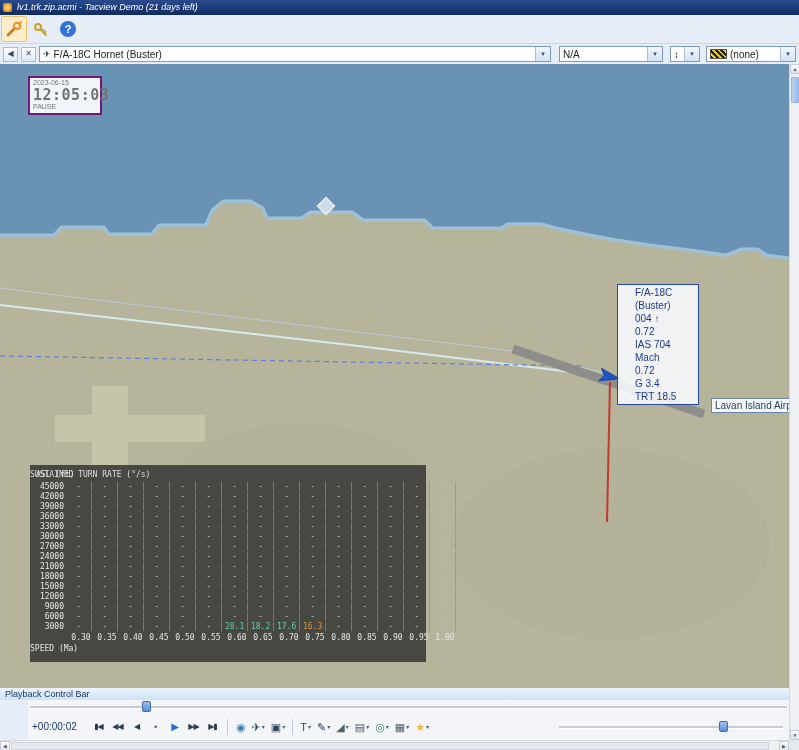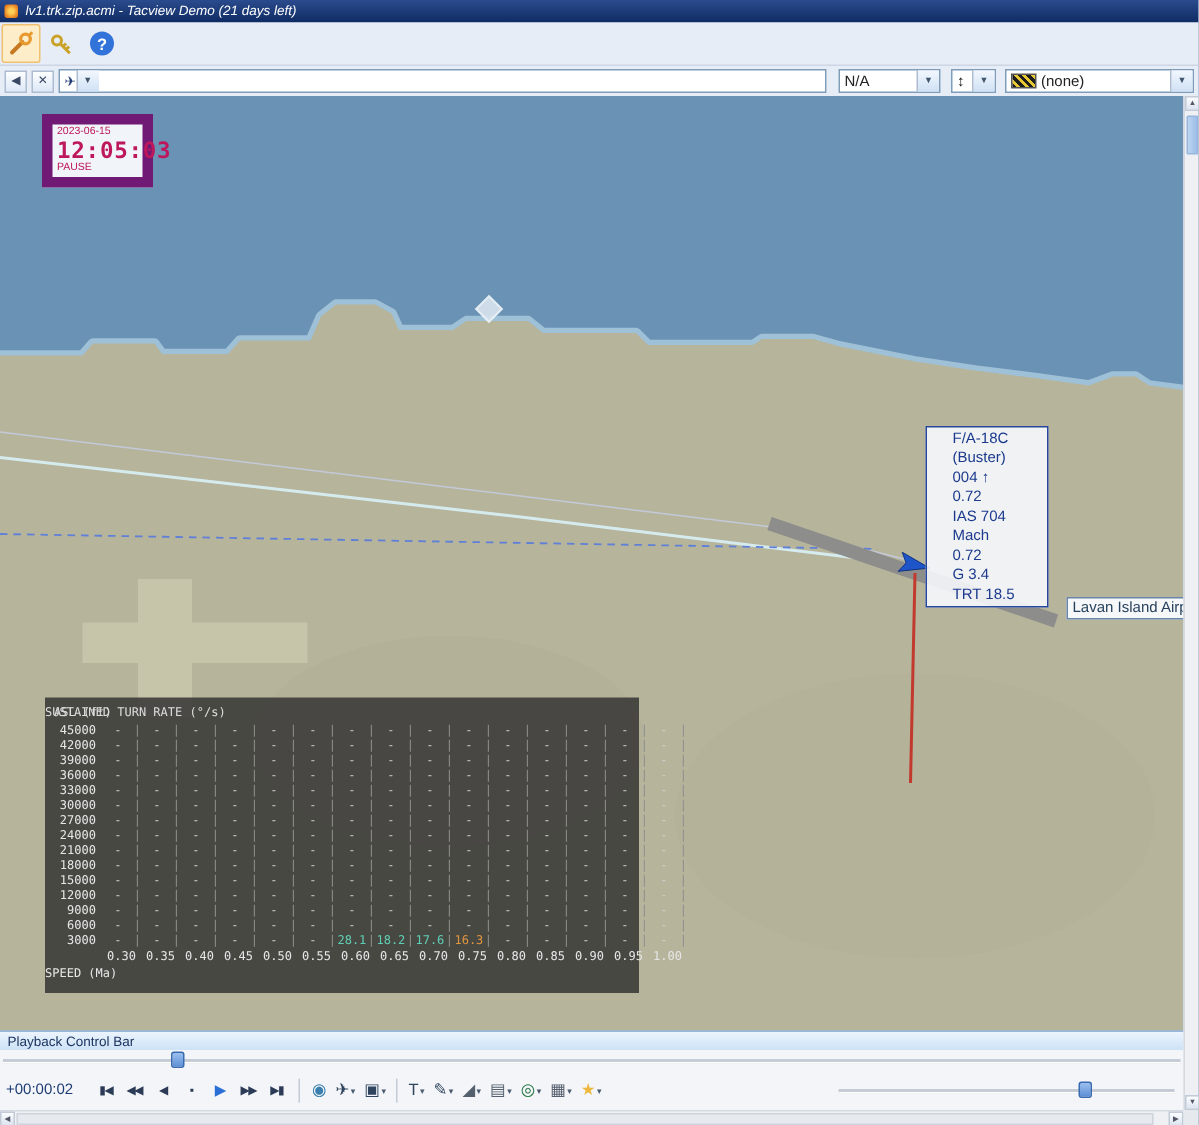--- a/index.html
+++ b/index.html
@@ -26,31 +26,31 @@
   .sb-mini{width:13px;height:13px;font-size:8px;line-height:12px;text-align:center;color:#3a4a66;
     border:1px solid #aebcd2;background:linear-gradient(#fdfeff,#dde8f6);}
   .combo{height:16px;background:#fff;border:1px solid #7f9db9;display:flex;align-items:center;
     font-size:10px;color:#222;box-sizing:border-box;}
   .combo-text{flex:1;padding:0 3px;white-space:nowrap;overflow:hidden;}
   .combo-icon{font-size:9px;color:#1d3a72;padding-left:3px;}
   .combo-arrow{width:14px;align-self:stretch;background:linear-gradient(#f2f7fd,#cfe1f5);
     border-left:1px solid #aebcd2;display:flex;align-items:center;justify-content:center;
     font-size:6px;color:#40556e;}
   #primary-combo{width:512px;}
-  #secondary-combo{width:68px;margin-left:5px;gap:31px;}
+  #secondary-combo{width:104px;margin-left:5px;gap:31px;}
   #mini-combo{width:30px;margin-left:4px;}
   #telemetry-combo{flex:1;margin-left:3px;}
   .swatch{width:15px;height:8px;margin-left:3px;border:1px solid #555;
     background:repeating-linear-gradient(45deg,#1e1e1e 0 2px,#e8c832 2px 4px);}
 
   
   #map{position:absolute;top:64px;left:0;width:789px;height:623px;background:#6a92b4;overflow:hidden;}
 
   .clock{position:absolute;left:28px;top:12px;width:74px;background:rgba(252,253,255,0.93);
-    border:7px solid #701a75;color:#be185d;padding:1px 3px 2px;box-sizing:border-box;}
+    border:2px solid #701a75;color:#737373;padding:1px 3px 2px;box-sizing:border-box;}
   .clock-date{font-size:7px;line-height:8px;}
   .clock-time{font-size:15px;line-height:16px;font-weight:bold;
     font-family:"DejaVu Sans Mono",monospace;letter-spacing:.5px;}
   .clock-status{font-size:7px;line-height:8px;}
 
   .target-label{position:absolute;left:617px;top:220px;width:82px;background:rgba(248,250,255,0.88);
     border:1px solid #27479c;color:#1b3a8e;font-size:10px;line-height:13px;padding:1px 17px;box-sizing:border-box;}
 
   .airport-label{position:absolute;left:711px;top:334px;background:rgba(250,251,253,0.95);
     border:1px solid #6b86ab;color:#27425f;font-size:10px;line-height:13px;padding:0 3px;white-space:nowrap;}
@@ -70,21 +70,21 @@
   .tr-cur{color:#e2953f;}
   .tr-sep{color:#8f8f8f;}
   .tr-speeds{padding-left:38px;height:11px;line-height:11px;white-space:nowrap;}
   .tr-speed{display:inline-block;width:26px;text-align:center;color:#e6e6e6;}
   .tr-xlabel{text-align:left;height:11px;line-height:11px;color:#e6e6e6;}
 
   
   #playback{position:absolute;top:687px;left:0;width:789px;height:53px;}
   .pb-header{height:13px;background:linear-gradient(#ecf4fd,#cde2f6);border-top:1px solid #9ab6d8;
     font-size:9px;color:#1c3560;padding-left:5px;line-height:13px;box-sizing:border-box;}
-  .pb-body{height:40px;background:#f3f5f8;}
+  .pb-body{height:40px;background:#f3f5f8;margin-left:28px;}
   .pb-sliderrow{position:relative;height:13px;}
   .pb-track{position:absolute;left:2px;right:2px;top:6px;height:2px;background:#c6ccd6;border-bottom:1px solid #fff;}
   .pb-thumb{position:absolute;top:1px;width:9px;height:11px;border-radius:2px;
     background:linear-gradient(#9cc0ee,#5d8fd6);border:1px solid #3a6bb0;box-sizing:border-box;}
   .pb-controls{display:flex;align-items:center;height:27px;padding:0 4px;gap:1px;}
   .pb-time{font-size:10px;color:#1d3a72;width:56px;}
   .pb-btn{min-width:15px;height:16px;display:flex;align-items:center;justify-content:center;
     font-size:8px;color:#2b3a55;padding:0 2px;letter-spacing:-1px;}
   .pb-btn.accent{color:#2a6fd6;font-size:10px;}
   .pb-div{width:1px;height:16px;background:#c3cbd8;margin:0 4px;}
@@ -136,20 +136,21 @@
     </svg>
   </div>
 </div>
 
 <div class="selbar">
   <div class="sb-mini">◀</div>
   <div class="sb-mini">✕</div>
 
   <div class="combo" id="primary-combo">
     <span class="combo-icon">✈</span>
+    <span class="combo-text">F/A-18C Hornet (Buster)</span>
     <span class="combo-arrow">▼</span>
   </div>
 
   <div class="combo" id="secondary-combo">
     <span class="combo-text">N/A</span>
     <span class="combo-arrow">▼</span>
   </div>
 
   <div class="combo" id="mini-combo">
     <span class="combo-text">↕</span>

